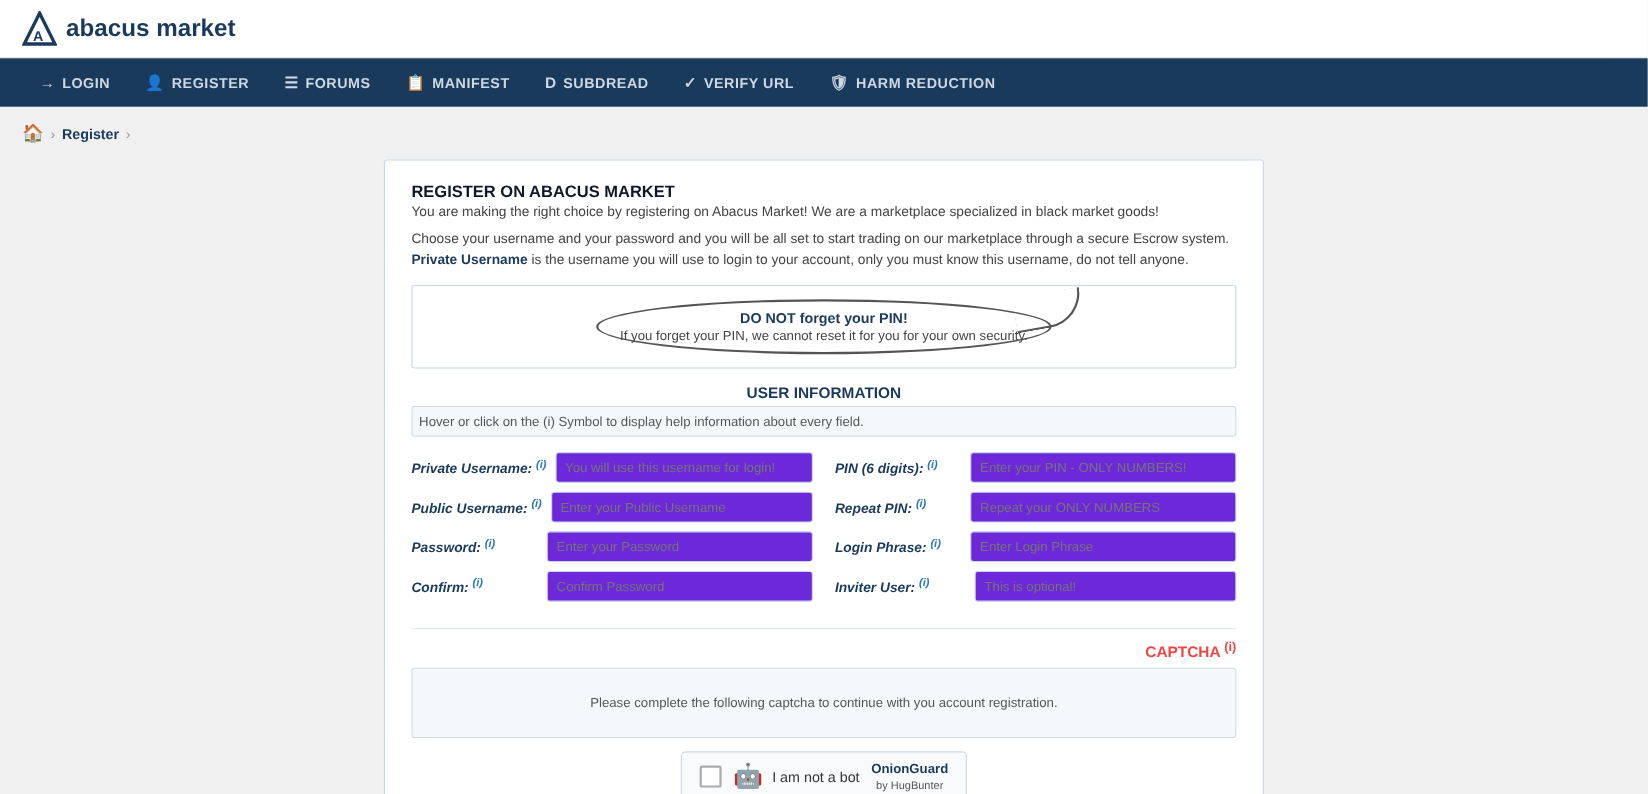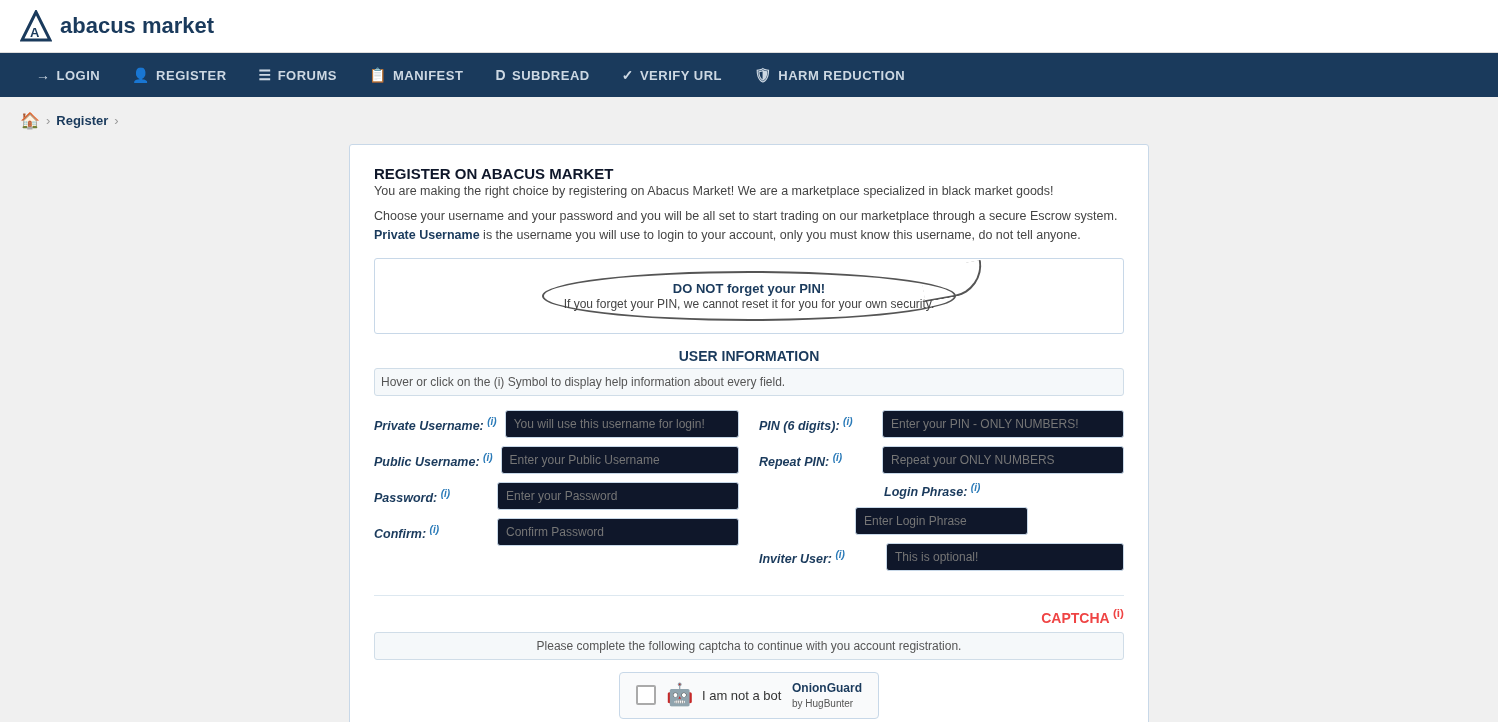--- a/index.html
+++ b/index.html
@@ -174,41 +174,41 @@
       font-size: 10px;
       cursor: pointer;
     }
     .form-input {
       flex: 1;
       border: 1px solid #c8d8e8;
       border-radius: 3px;
       padding: 6px 8px;
       font-size: 12px;
       color: #aaa;
-      background: #0f172a;
+      background: #6d28d9;
       outline: none;
     }
 
     
     .captcha-section {
       margin-top: 10px;
     }
     .captcha-title {
       text-align: right;
       font-weight: bold;
       color: #ef4444;
       font-size: 14px;
       margin-bottom: 6px;
     }
     .captcha-hint {
       text-align: center;
       background: #f5f8fa;
       border: 1px solid #d0dde8;
       border-radius: 3px;
-      padding: 6px;
+      padding: 24px;
       font-size: 12px;
       color: #555;
       margin-bottom: 12px;
     }
     .captcha-widget {
       display: flex;
       align-items: center;
       justify-content: center;
       margin-bottom: 10px;
     }
@@ -233,21 +233,21 @@
     .captcha-label-area {
       display: flex;
       align-items: center;
       gap: 8px;
       font-size: 13px;
       color: #333;
       font-weight: 500;
     }
     .captcha-emoji { font-size: 22px; }
     .captcha-brand {
-      text-align: left;
+      text-align: center;
       font-size: 10px;
       color: #555;
       line-height: 1.3;
     }
     .captcha-brand .brand-name { font-size: 12px; font-weight: bold; color: #1a3a5c; }
 
     .captcha-expiry {
       text-align: center;
       font-size: 13px;
       color: #1a3a5c;
@@ -379,21 +379,21 @@
           </label>
           <input type="text" class="form-input" placeholder="Enter your PIN - ONLY NUMBERS!" style="">
         </div>
         <div class="form-row" style="margin-bottom:8px;">
           <label class="form-label">
             <span>Repeat PIN:</span>
             <sup>(i)</sup>
           </label>
           <input type="text" class="form-input" placeholder="Repeat your ONLY NUMBERS" style="">
         </div>
-        <div class="form-row" style="margin-bottom:8px;flex-direction:column;">
+        <div class="form-row" style="margin-bottom:8px;">
           <label class="form-label">
             <span>Login Phrase:</span>
             <sup>(i)</sup>
           </label>
           <input type="text" class="form-input" placeholder="Enter Login Phrase" style="">
         </div>
         <div class="form-row" style="margin-bottom:8px;gap:12px;">
           <label class="form-label">
             <span>Inviter User:</span>
             <sup>(i)</sup>

